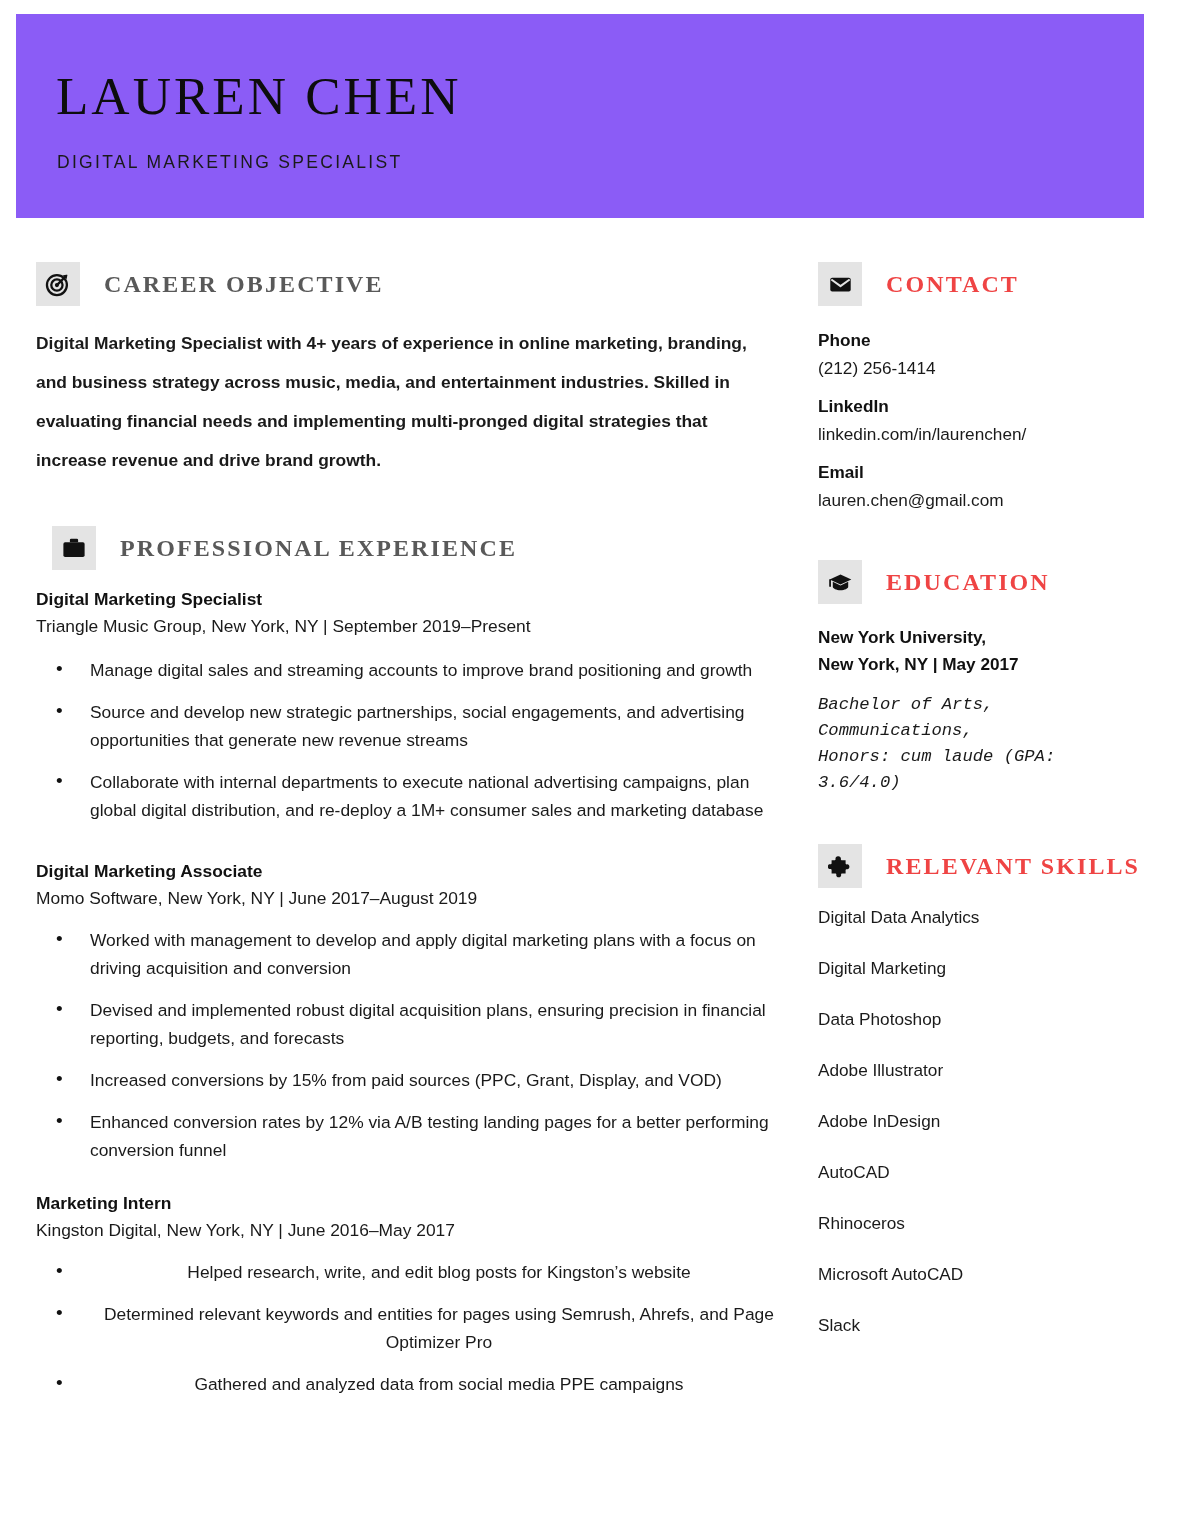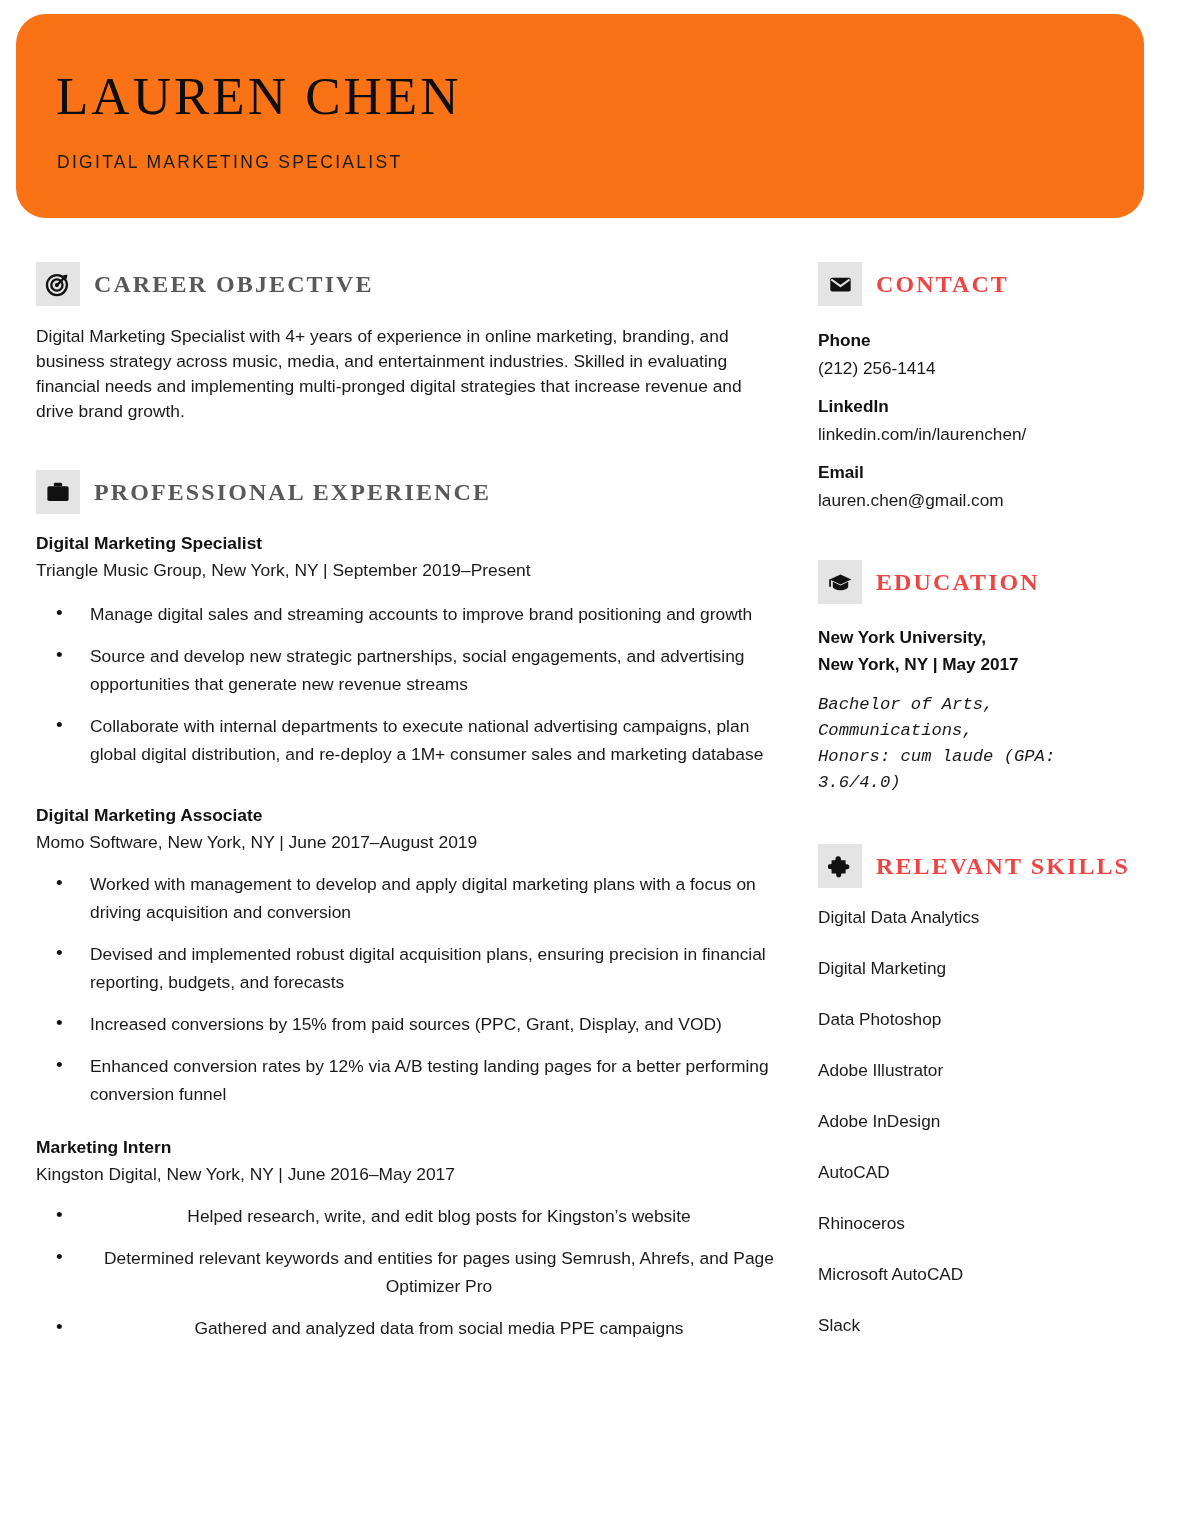--- a/index.html
+++ b/index.html
@@ -17,22 +17,21 @@
     overflow: hidden;
   }
 
   
   .header-band {
     position: absolute;
     left: 16px;
     top: 14px;
     width: 1128px;
     height: 204px;
-    background: #f97316;
-    border-radius: 30px;
+    background: #8b5cf6;
   }
   .name {
     position: absolute;
     left: 40px;
     top: 56px;
     font-family: "Liberation Serif", serif;
     font-size: 53px;
     font-weight: 400;
     letter-spacing: 3.0px;
     color: #0d0d0d;
@@ -63,21 +62,21 @@
     position: absolute;
     left: 818px;
     top: 262px;
     width: 330px;
   }
 
   
   .sec-head {
     display: flex;
     align-items: center;
-    gap: 14px;
+    gap: 24px;
   }
   .icon-box {
     width: 44px;
     height: 44px;
     min-width: 44px;
     background: #e4e4e4;
     display: flex;
     align-items: center;
     justify-content: center;
   }
@@ -90,26 +89,27 @@
     line-height: 1;
     white-space: nowrap;
   }
   .sec-title.gray { color: #595959; }
   .sec-title.dark { color: #ef4444; }
 
   
   .objective {
     margin-top: 18px;
     font-size: 17.4px;
-    line-height: 25px;
+    line-height: 39px;
     color: #1a1a1a;
     width: 740px;
-  }
-
-  .exp-head { margin-top: 46px; }
+    font-weight: bold;
+  }
+
+  .exp-head { margin-top: 46px; margin-left: 16px; }
 
   .job { margin-top: 0; }
   .job-title {
     font-size: 17.4px;
     font-weight: 700;
     color: #111111;
     line-height: 26px;
   }
   .job-meta {
     font-size: 17.4px;

